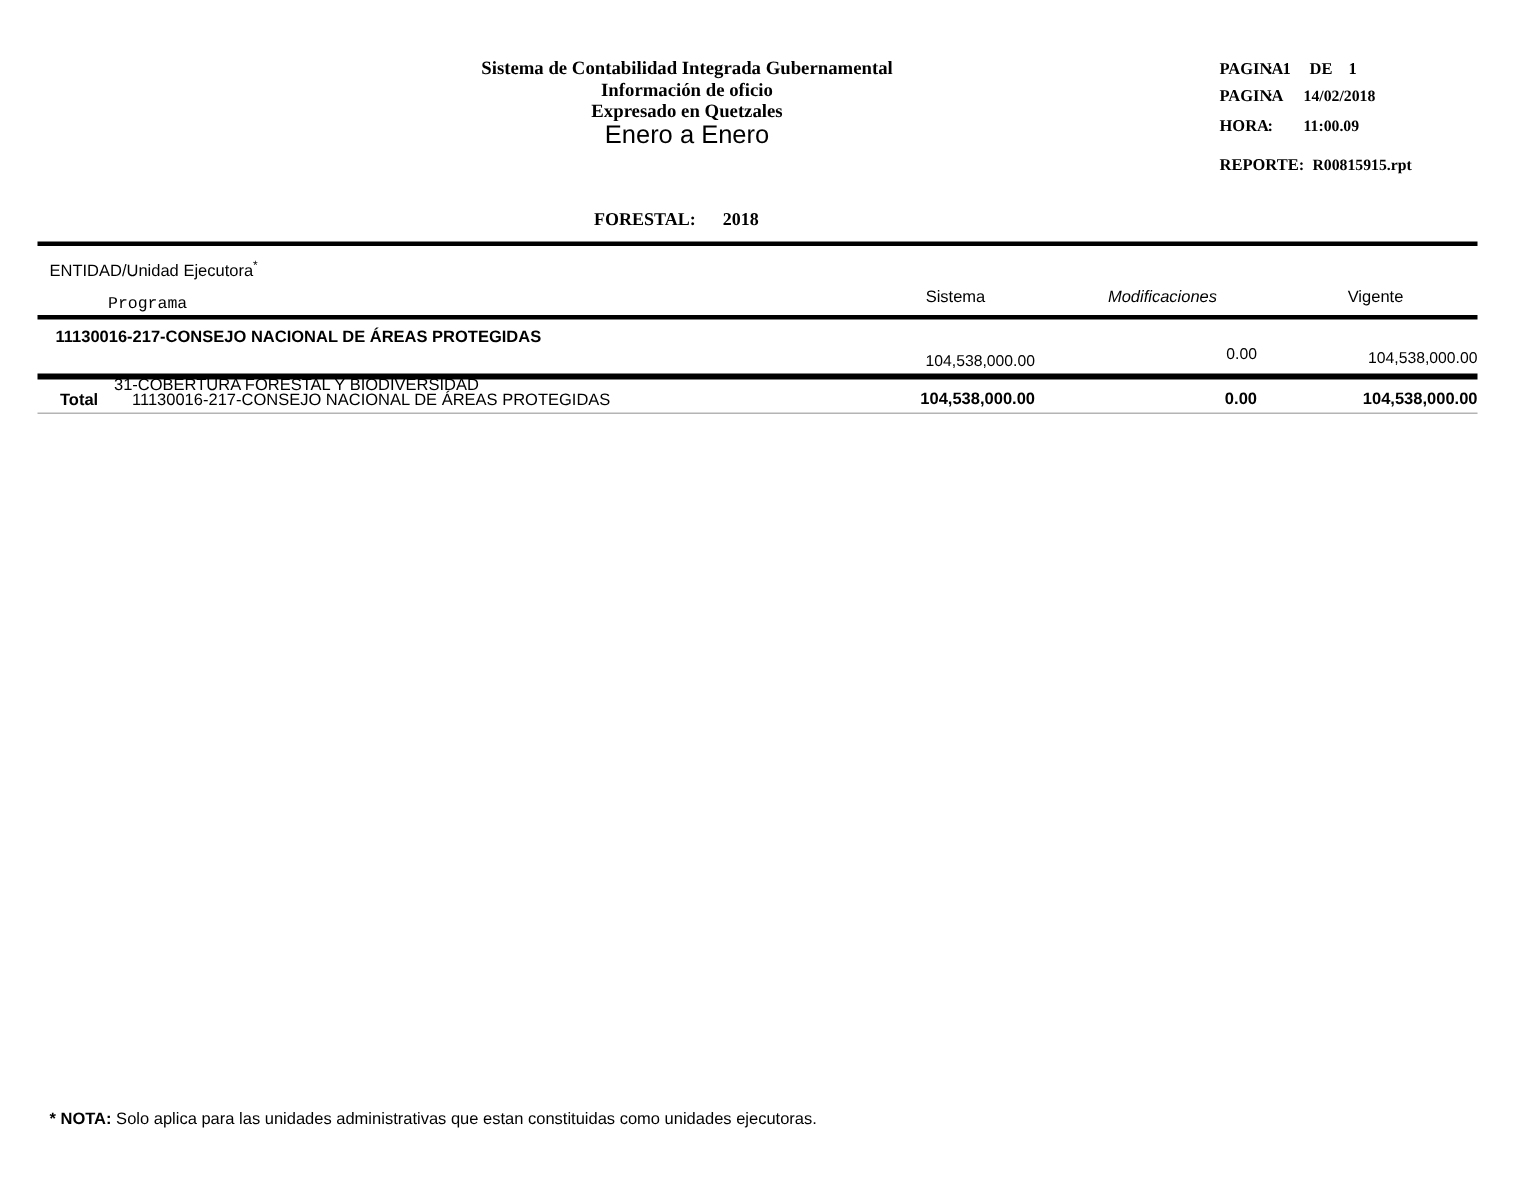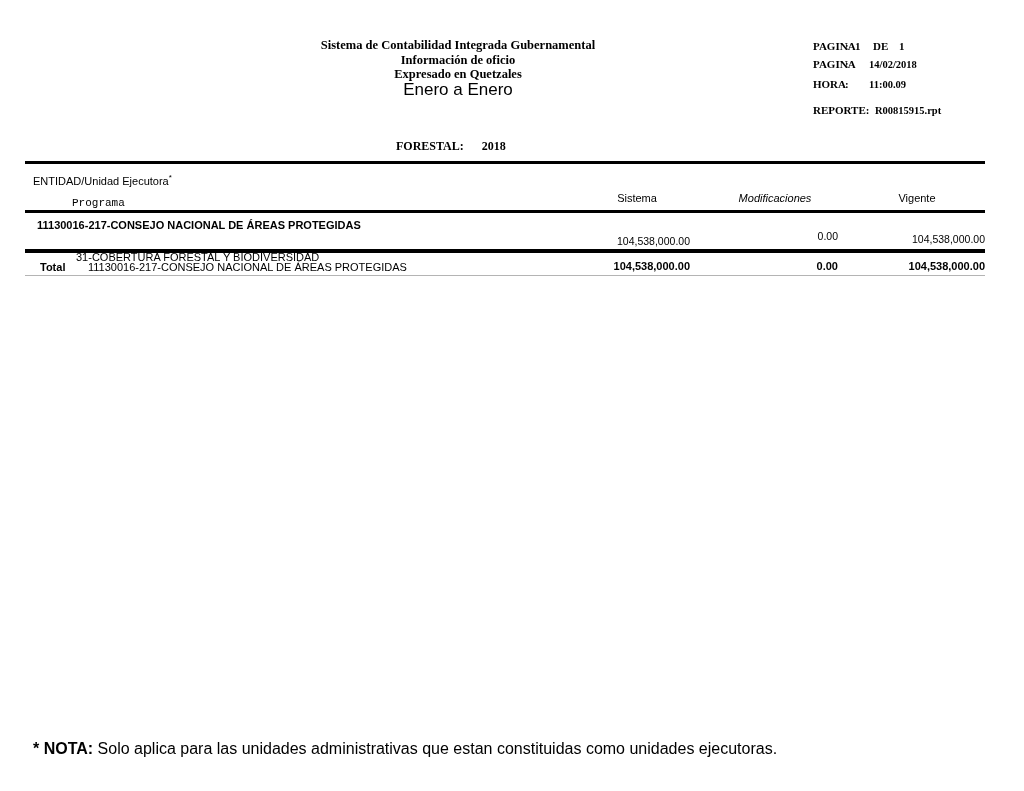--- a/index.html
+++ b/index.html
@@ -94,21 +94,21 @@
   .num.r-total { top: 260px; font-weight: bold; font-size: 11px; }
 
   .row-total-label { left: 40px; top: 261px; font-weight: bold; }
   .row-total-desc  { left: 88px; top: 261px; }
 
   
   .footnote {
     position: absolute;
     left: 33px;
     top: 740px;
-    font-size: 16px;
+    font-size: 11px;
     white-space: nowrap;
   }
   .footnote .fn-prefix { font-weight: bold; }
 </style>
 </head>
 <body>
 
 <div class="page">
 
   <div class="report-header">

